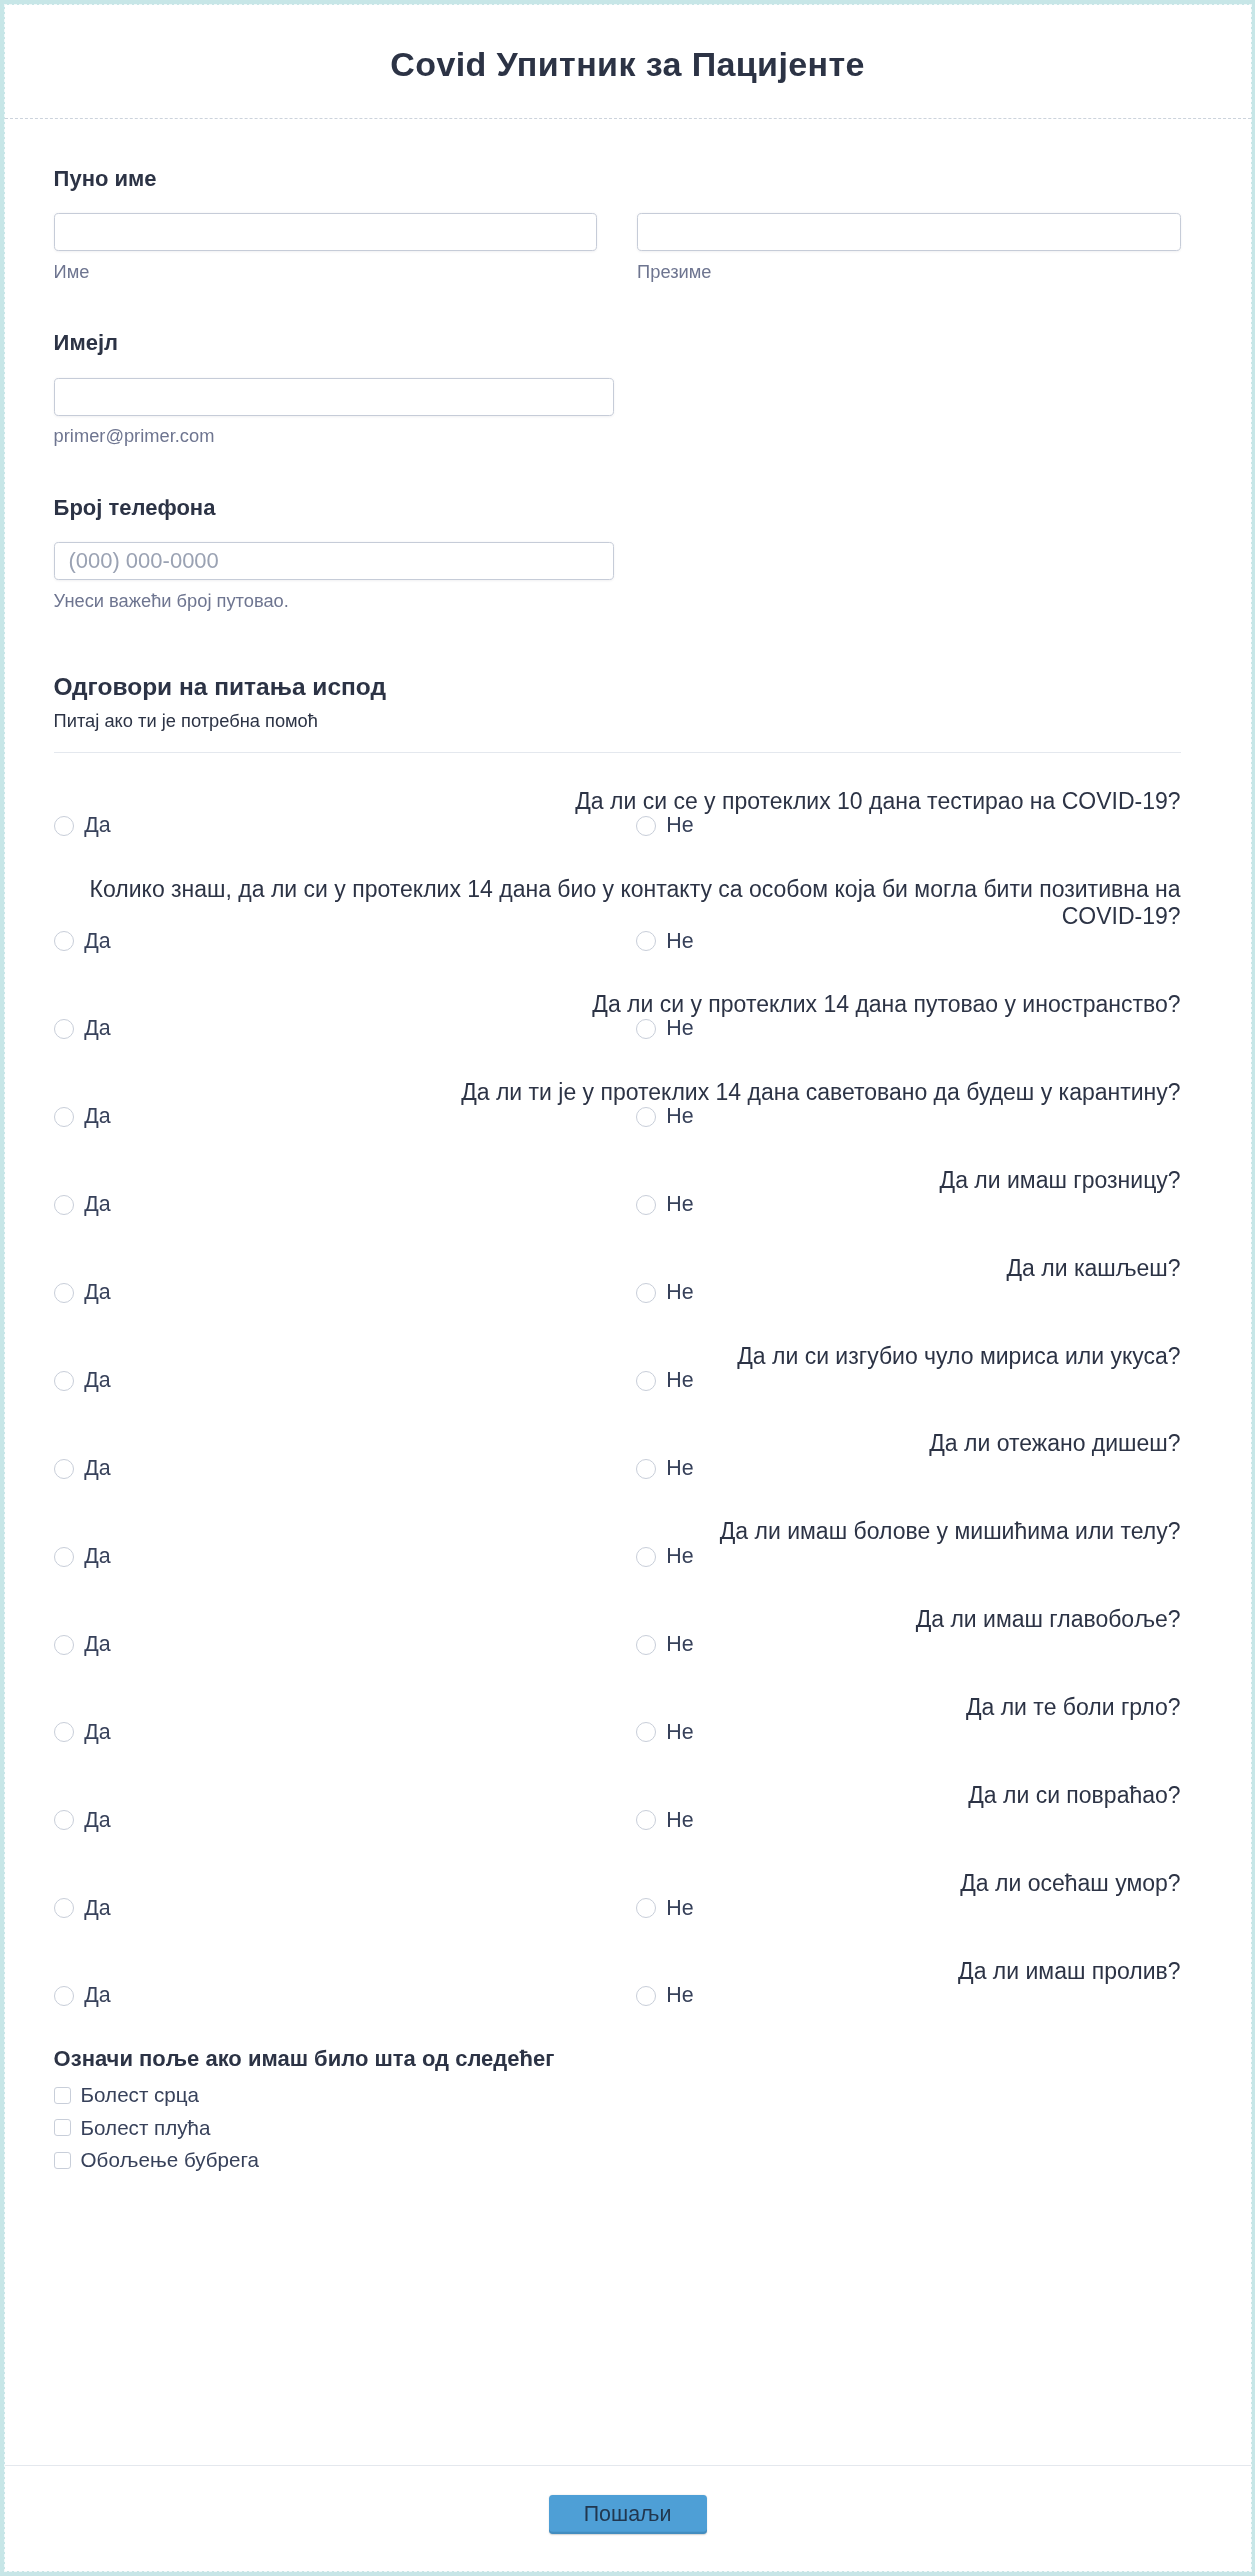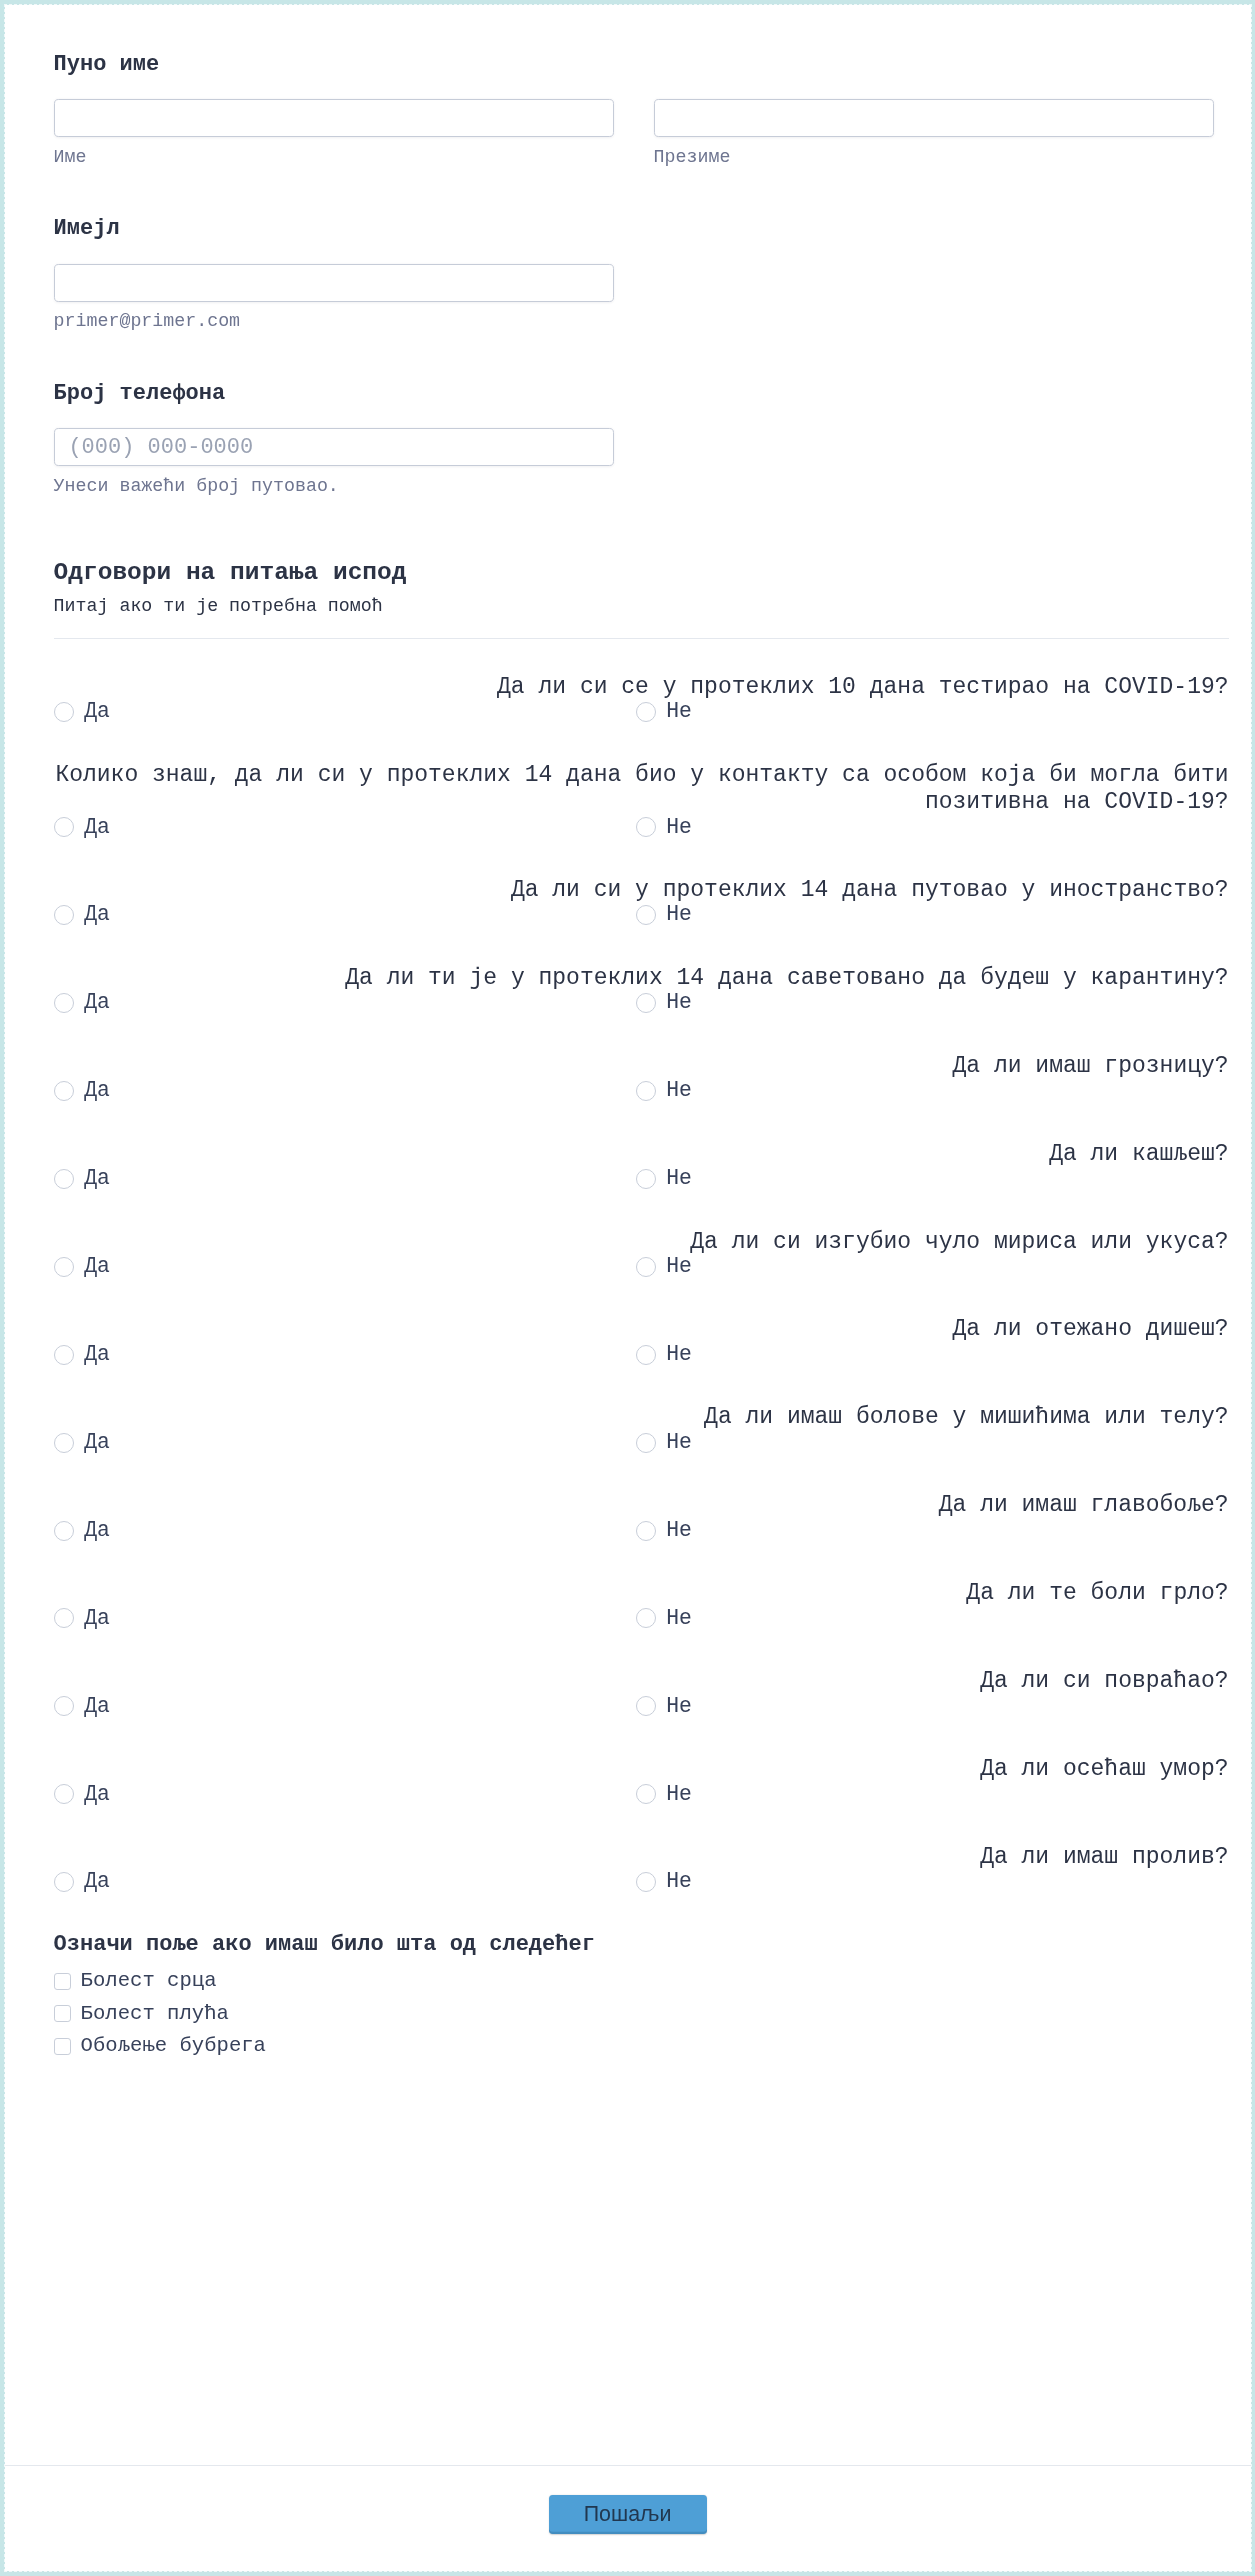--- a/index.html
+++ b/index.html
@@ -25,21 +25,21 @@
     text-align: center;
     border-bottom: 0.8px dashed #ccd3dc;
   }
   .form-title {
     font-size: 34px;
     font-weight: 700;
     color: #2c3345;
     letter-spacing: 0.4px;
   }
   
-  .form-body { padding: 0 22px 0 49px; font-family: Liberation Mono, monospace; }
+  .form-body { padding: 0 70px 0 49px; }
   .f-label {
     font-size: 22px;
     font-weight: 600;
     color: #2c3345;
     line-height: 27.5px;
   }
   .field-fullname { margin-top: 46px; }
   .field-email, .field-phone, .field-date { margin-top: 47px; }
   .inputs-row { margin-top: 21.4px; display: flex; gap: 40px; }
   .inputs-row .col { width: 560px; }
@@ -132,20 +132,23 @@
     color: #21374f;
     cursor: pointer;
     box-shadow: inset 0 -2.3px 0 rgba(27,76,116,0.22), 0 0.8px 1.5px rgba(0,0,0,0.18);
   }
 </style>
 </head>
 <body>
 
 <div class="card">
 
+  <div class="form-header">
+    <div class="form-title">Covid Упитник за Пацијенте</div>
+  </div>
 
   <div class="form-body">
 
     <div class="field-fullname">
       <div class="f-label">Пуно име</div>
       <div class="inputs-row">
         <div class="col">
           <input class="text-input" type="text" style="">
           <div class="sublabel">Име</div>
         </div>

